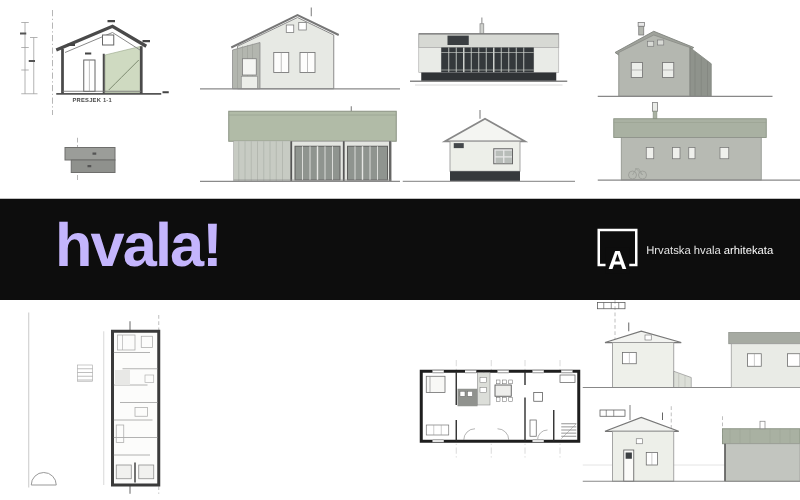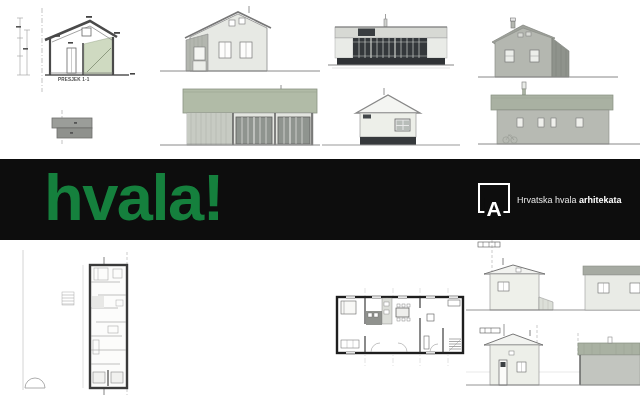--- a/index.html
+++ b/index.html
@@ -3,30 +3,30 @@
 <meta charset="utf-8">
 <style>
   html,body{margin:0;padding:0;background:#fff;}
   .slide{position:relative;width:640px;height:400px;background:#ffffff;overflow:hidden;
          font-family:"Liberation Sans",sans-serif;}
   .abs{position:absolute;}
   svg{display:block;}
 
   
   .banner{position:absolute;left:0;top:159px;width:640px;height:81px;background:#0d0d0d;}
-  .hvala{position:absolute;left:44px;top:7px;color:#15803d;font-size:65px;line-height:63px;
+  .hvala{position:absolute;left:44px;top:7px;color:#c4b5fd;font-size:49px;line-height:63px;
          font-weight:700;letter-spacing:-1.5px;}
   .logo-square{position:absolute;left:478px;top:24px;width:32px;height:30px;
                border:2px solid #ffffff;box-sizing:border-box;}
   .logo-letter{position:absolute;left:50%;bottom:-8px;transform:translateX(-50%);
                color:#ffffff;background:#0d0d0d;font-size:21px;line-height:21px;
                font-weight:700;padding:0 2px;}
   .org-text{position:absolute;left:517px;top:36px;font-size:9px;line-height:10px;
             color:#e6e6e6;white-space:nowrap;}
-  .org-text .bold{font-weight:700;color:#ffffff;}
+  .org-text .bold{font-weight:400;color:#ffffff;}
 
   
   .micro{position:absolute;font-size:8px;line-height:8px;color:#4a4a4a;
          transform:scale(0.58);transform-origin:0 0;white-space:nowrap;}
   .micro.bold{font-weight:700;letter-spacing:0.3px;}
 </style>
 </head>
 <body>
 
 <div class="slide">

